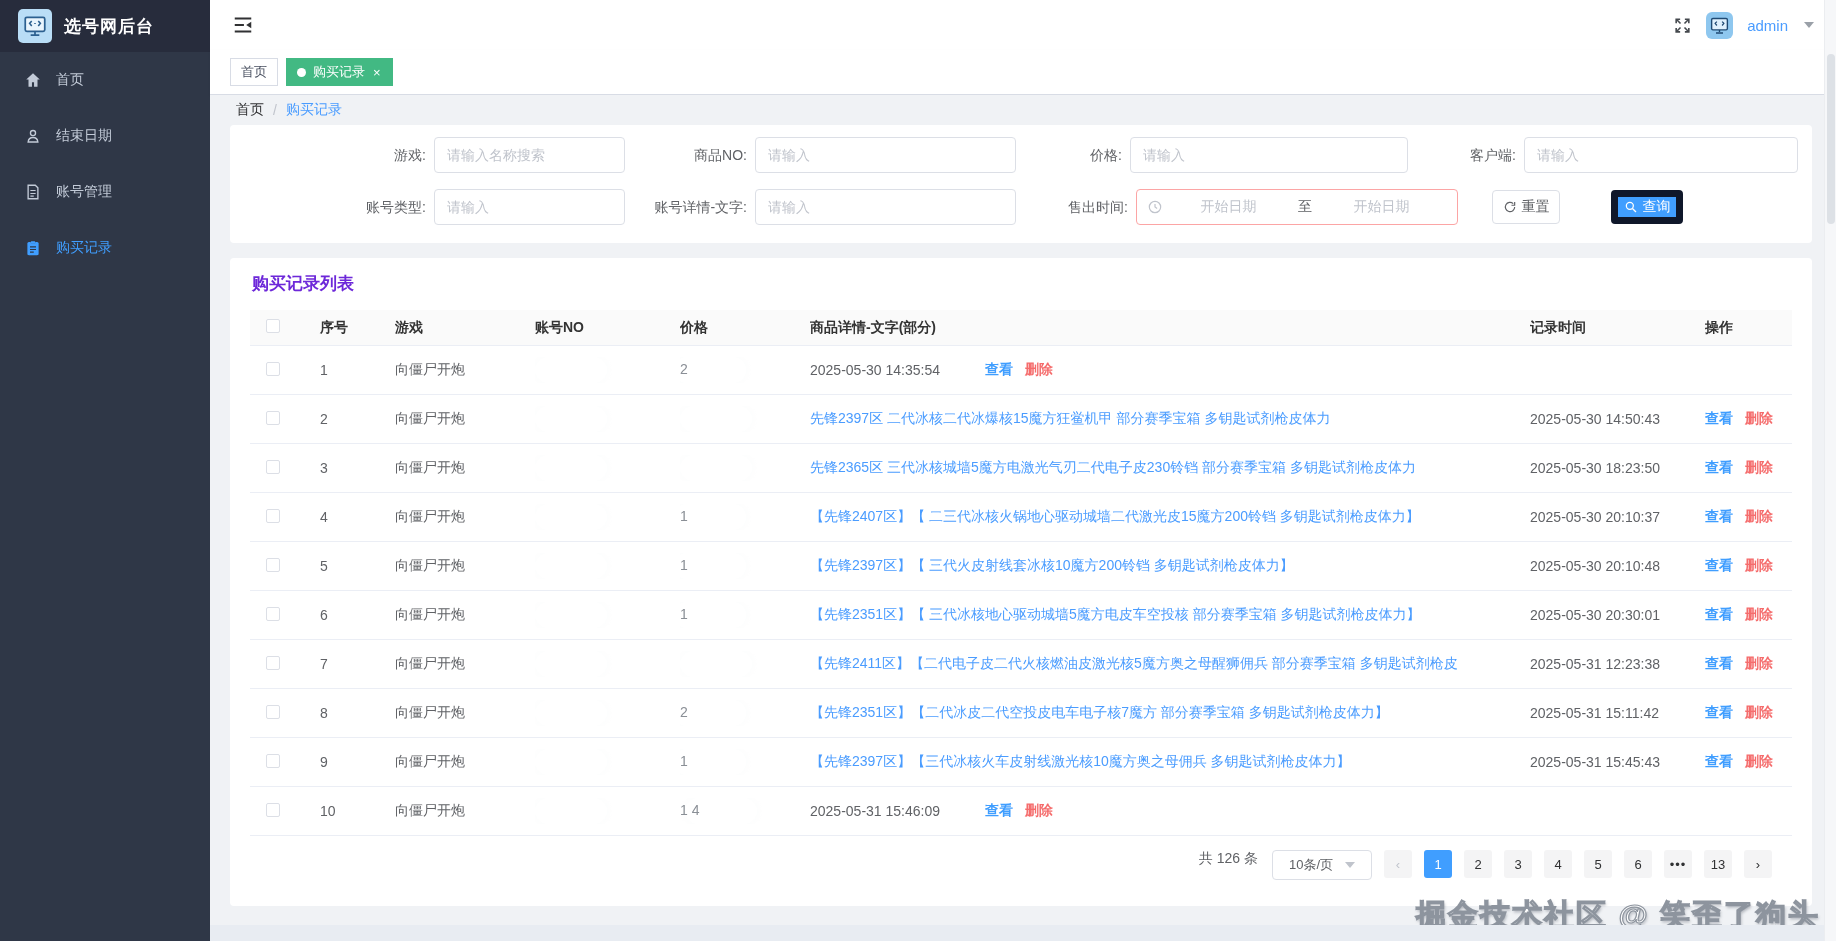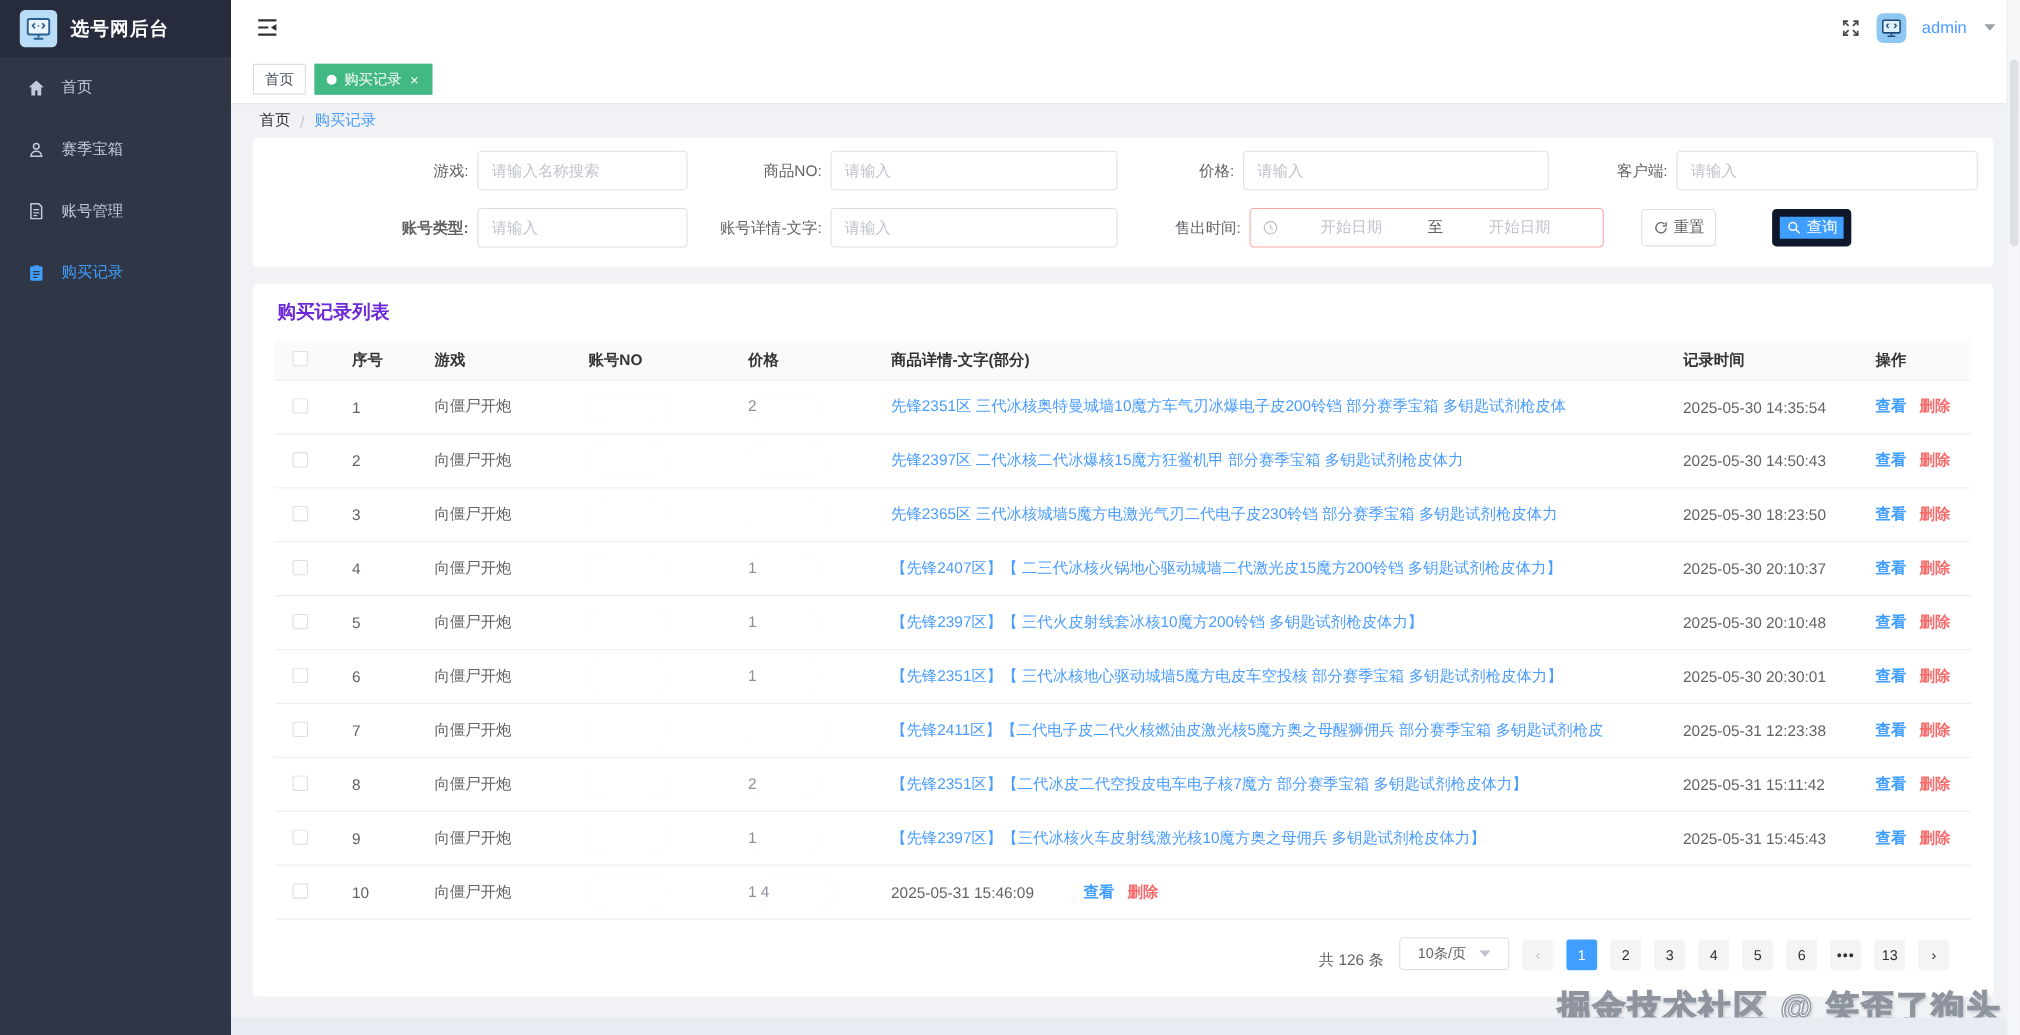--- a/index.html
+++ b/index.html
@@ -75,21 +75,21 @@
   .t-head .t-cell { color:#333; font-size:14px; }
   .chk { width:14px; height:14px; border:1px solid #dcdfe6; border-radius:2px; background:#fff; display:inline-block; cursor:pointer; }
   .detail-link { color:#4a9cff; text-decoration:none; cursor:pointer; }
   .act-view { color:#409eff; cursor:pointer; font-weight:bold; }
   .act-del { color:#f56c6c; cursor:pointer; font-weight:bold; margin-left:12px; }
   .blob { display:inline-block; width:72px; height:26px; border-radius:13px; background:#fff; vertical-align:middle;
     box-shadow:0 0 9px 5px rgba(255,255,255,.98), 0 0 4px 1px rgba(160,170,185,.18); }
   .partial { color:#8a8f96; font-size:14px; margin-right:-14px; position:relative; }
 
   
-  .pagination { position:absolute; right:40px; top:592px; height:32px; display:flex; align-items:flex-end; gap:12px; font-size:14px; color:#606266; }
+  .pagination { position:absolute; right:40px; top:592px; height:32px; display:flex; align-items:flex-start; gap:12px; font-size:14px; color:#606266; }
   .pg-total { margin-right:2px; }
   .pg-size { width:100px; height:30px; border:1px solid #dcdfe6; border-radius:4px; display:flex; align-items:center; justify-content:center; gap:10px; color:#606266; font-size:13px; cursor:pointer; background:#fff; }
   .pg-size .caret { border-top-color:#c0c4cc; }
   .pg-btn { min-width:28px; height:28px; background:#f4f4f5; border-radius:3px; display:flex; align-items:center; justify-content:center;
     font-size:13px; color:#303133; cursor:pointer; padding:0 4px; }
   .pg-btn.disabled { color:#c0c4cc; }
   .pg-btn.active { background:#409eff; color:#fff; }
   .pg-btn.ellipsis { letter-spacing:1px; color:#303133; background:#f4f4f5; }
 
   
@@ -125,21 +125,21 @@
           </span>
           <span class="mi-label">首页</span>
         </div>
         <div class="menu-item">
           <span class="mi-icon">
             <svg viewBox="0 0 24 24" fill="none" stroke="currentColor" stroke-width="1.8">
               <circle cx="12" cy="8" r="3.4"></circle>
               <path d="M5.5 20c.4-3.7 3.1-6 6.5-6s6.1 2.3 6.5 6z"></path>
             </svg>
           </span>
-          <span class="mi-label">赛季宝箱</span>
+          <span class="mi-label">结束日期</span>
         </div>
         <div class="menu-item">
           <span class="mi-icon">
             <svg viewBox="0 0 24 24" fill="none" stroke="currentColor" stroke-width="1.8">
               <path d="M5.5 3h9.5l3.5 3.5V21h-13z"></path>
               <path d="M8.5 10h7M8.5 14h7M8.5 17.5h4.5" stroke-width="1.5"></path>
             </svg>
           </span>
           <span class="mi-label">账号管理</span>
         </div>
@@ -204,21 +204,21 @@
 
       <section class="filter-card" id="filter-card">
           <div class="f-label" style="left:26px;width:170px;top:12px;">游戏:</div>
           <input class="f-input" style="left: 204px; width: 191px; top: 12px;" placeholder="请输入名称搜索">
           <div class="f-label" style="left:347px;width:170px;top:12px;">商品NO:</div>
           <input class="f-input" style="left: 525px; width: 261px; top: 12px;" placeholder="请输入">
           <div class="f-label" style="left:722px;width:170px;top:12px;">价格:</div>
           <input class="f-input" style="left: 900px; width: 278px; top: 12px;" placeholder="请输入">
           <div class="f-label" style="left:1116px;width:170px;top:12px;">客户端:</div>
           <input class="f-input" style="left: 1294px; width: 274px; top: 12px;" placeholder="请输入">
-          <div class="f-label" style="left:26px;width:170px;top:64px;font-weight:bold;">账号类型:</div>
+          <div class="f-label" style="left:26px;width:170px;top:64px;">账号类型:</div>
           <input class="f-input" style="left: 204px; width: 191px; top: 64px;" placeholder="请输入">
           <div class="f-label" style="left:347px;width:170px;top:64px;">账号详情-文字:</div>
           <input class="f-input" style="left: 525px; width: 261px; top: 64px;" placeholder="请输入">
           <div class="f-label" style="left:728px;width:170px;top:64px;">售出时间:</div>
           <div class="date-box" style="left:906px;width:322px;top:64px;">
             <span class="clock"><svg viewBox="0 0 24 24" fill="none" stroke="currentColor" stroke-width="1.8">
                 <circle cx="12" cy="12" r="8.5"></circle>
                 <path d="M12 7.5V12l3.2 2.2"></path>
               </svg></span>
             <span class="date-ph">开始日期</span>
@@ -257,21 +257,20 @@
               <div class="t-cell c5">商品详情-文字(部分)</div>
               <div class="t-cell c6">记录时间</div>
               <div class="t-cell c7">操作</div>
             </div>
             <div class="t-row">
               <div class="t-cell c0"><span class="chk"></span></div>
               <div class="t-cell c1">1</div>
               <div class="t-cell c2">向僵尸开炮</div>
               <div class="t-cell c3"><span class="blob"></span></div>
               <div class="t-cell c4"><span class="partial">2</span><span class="blob"></span></div>
-              <div class="t-cell c5"><a class="detail-link">先锋2351区 三代冰核奥特曼城墙10魔方车气刃冰爆电子皮200铃铛 部分赛季宝箱 多钥匙试剂枪皮体</a></div>
               <div class="t-cell c6">2025-05-30 14:35:54</div>
               <div class="t-cell c7"><span class="act-view">查看</span><span class="act-del">删除</span></div>
             </div>
             <div class="t-row">
               <div class="t-cell c0"><span class="chk"></span></div>
               <div class="t-cell c1">2</div>
               <div class="t-cell c2">向僵尸开炮</div>
               <div class="t-cell c3"><span class="blob"></span></div>
               <div class="t-cell c4"><span class="blob"></span></div>
               <div class="t-cell c5"><a class="detail-link">先锋2397区 二代冰核二代冰爆核15魔方狂鲎机甲 部分赛季宝箱 多钥匙试剂枪皮体力</a></div>

